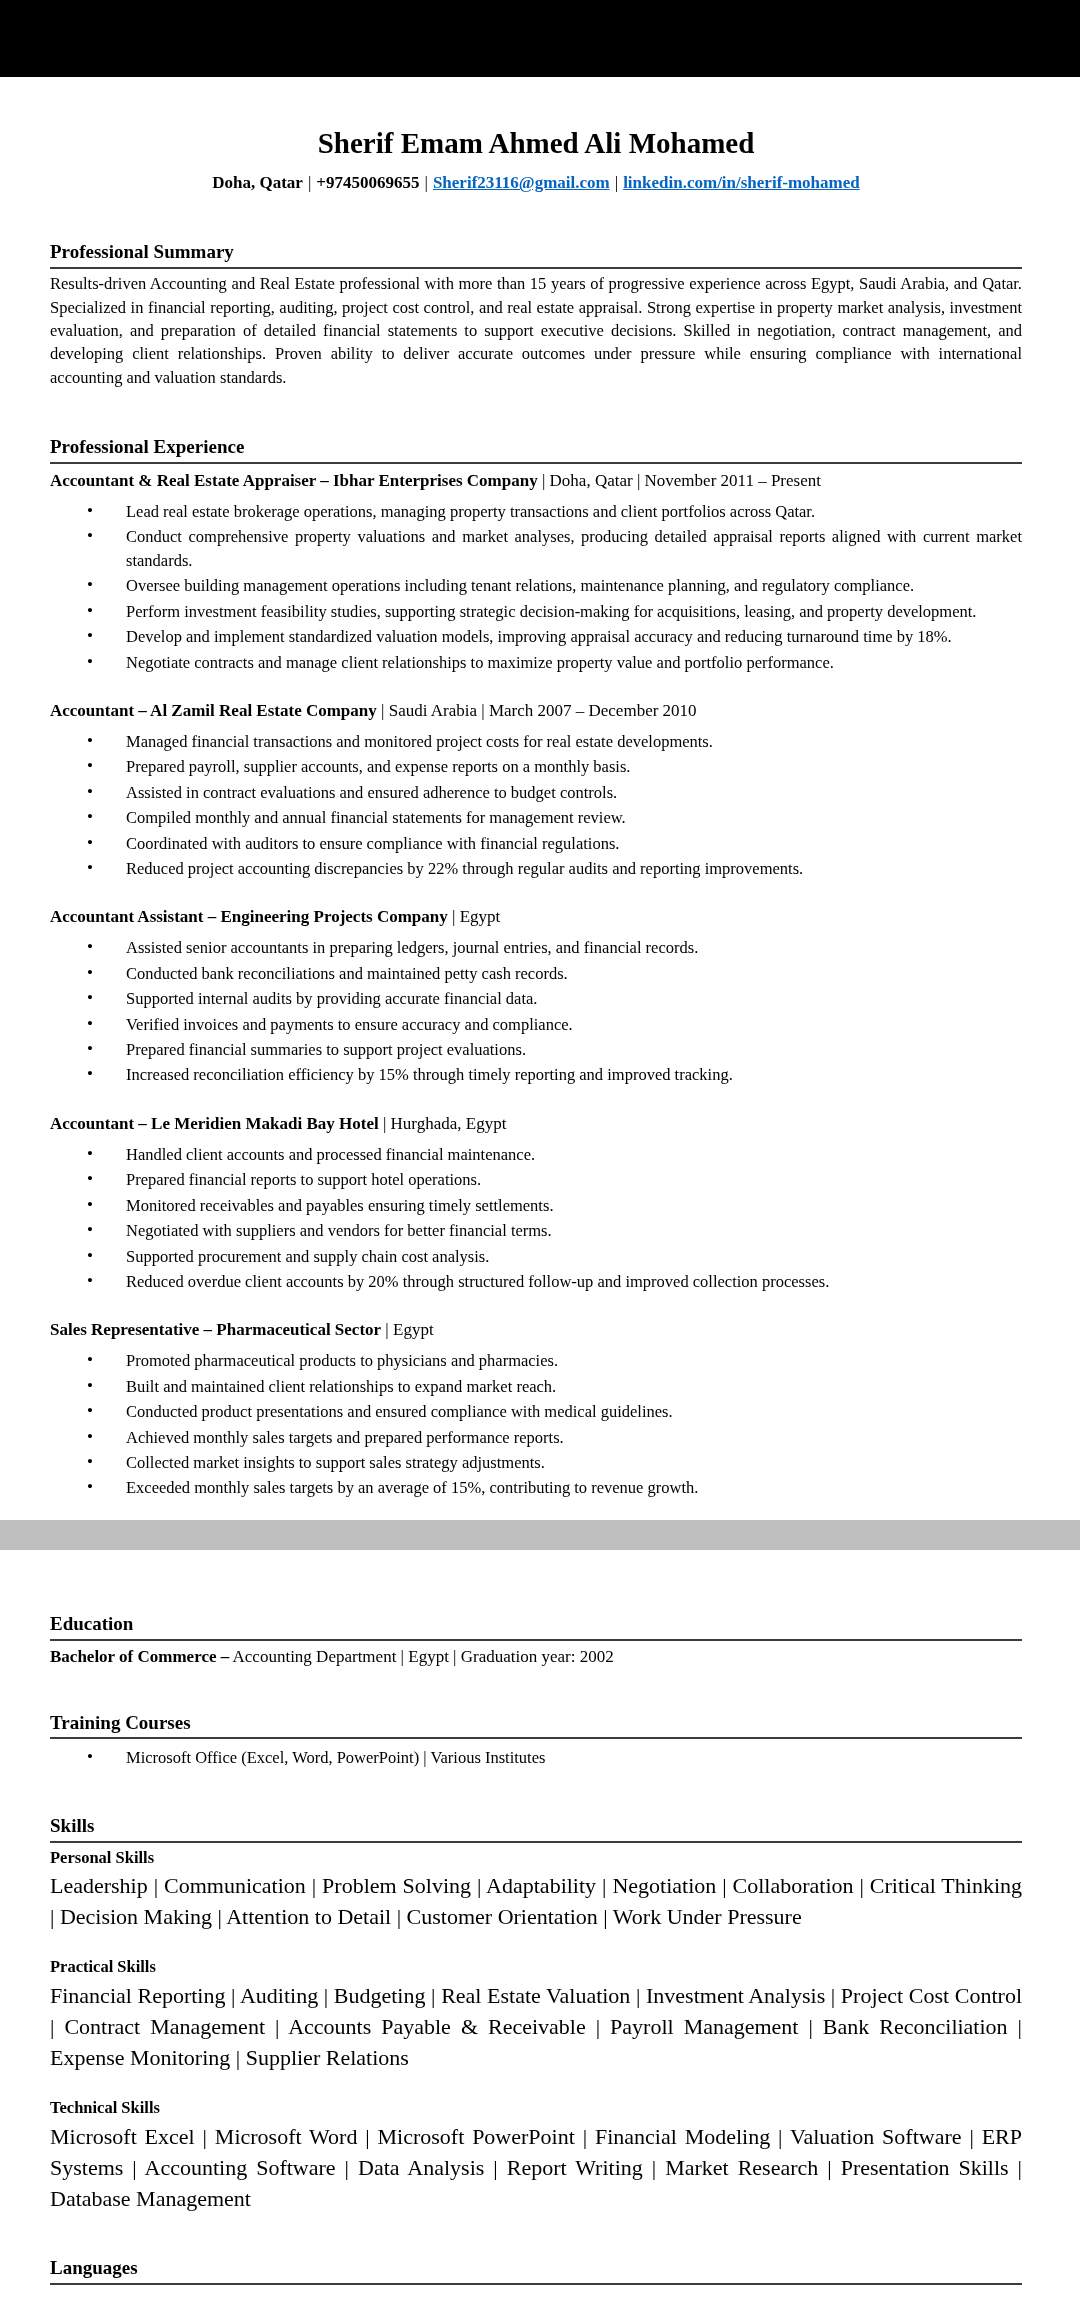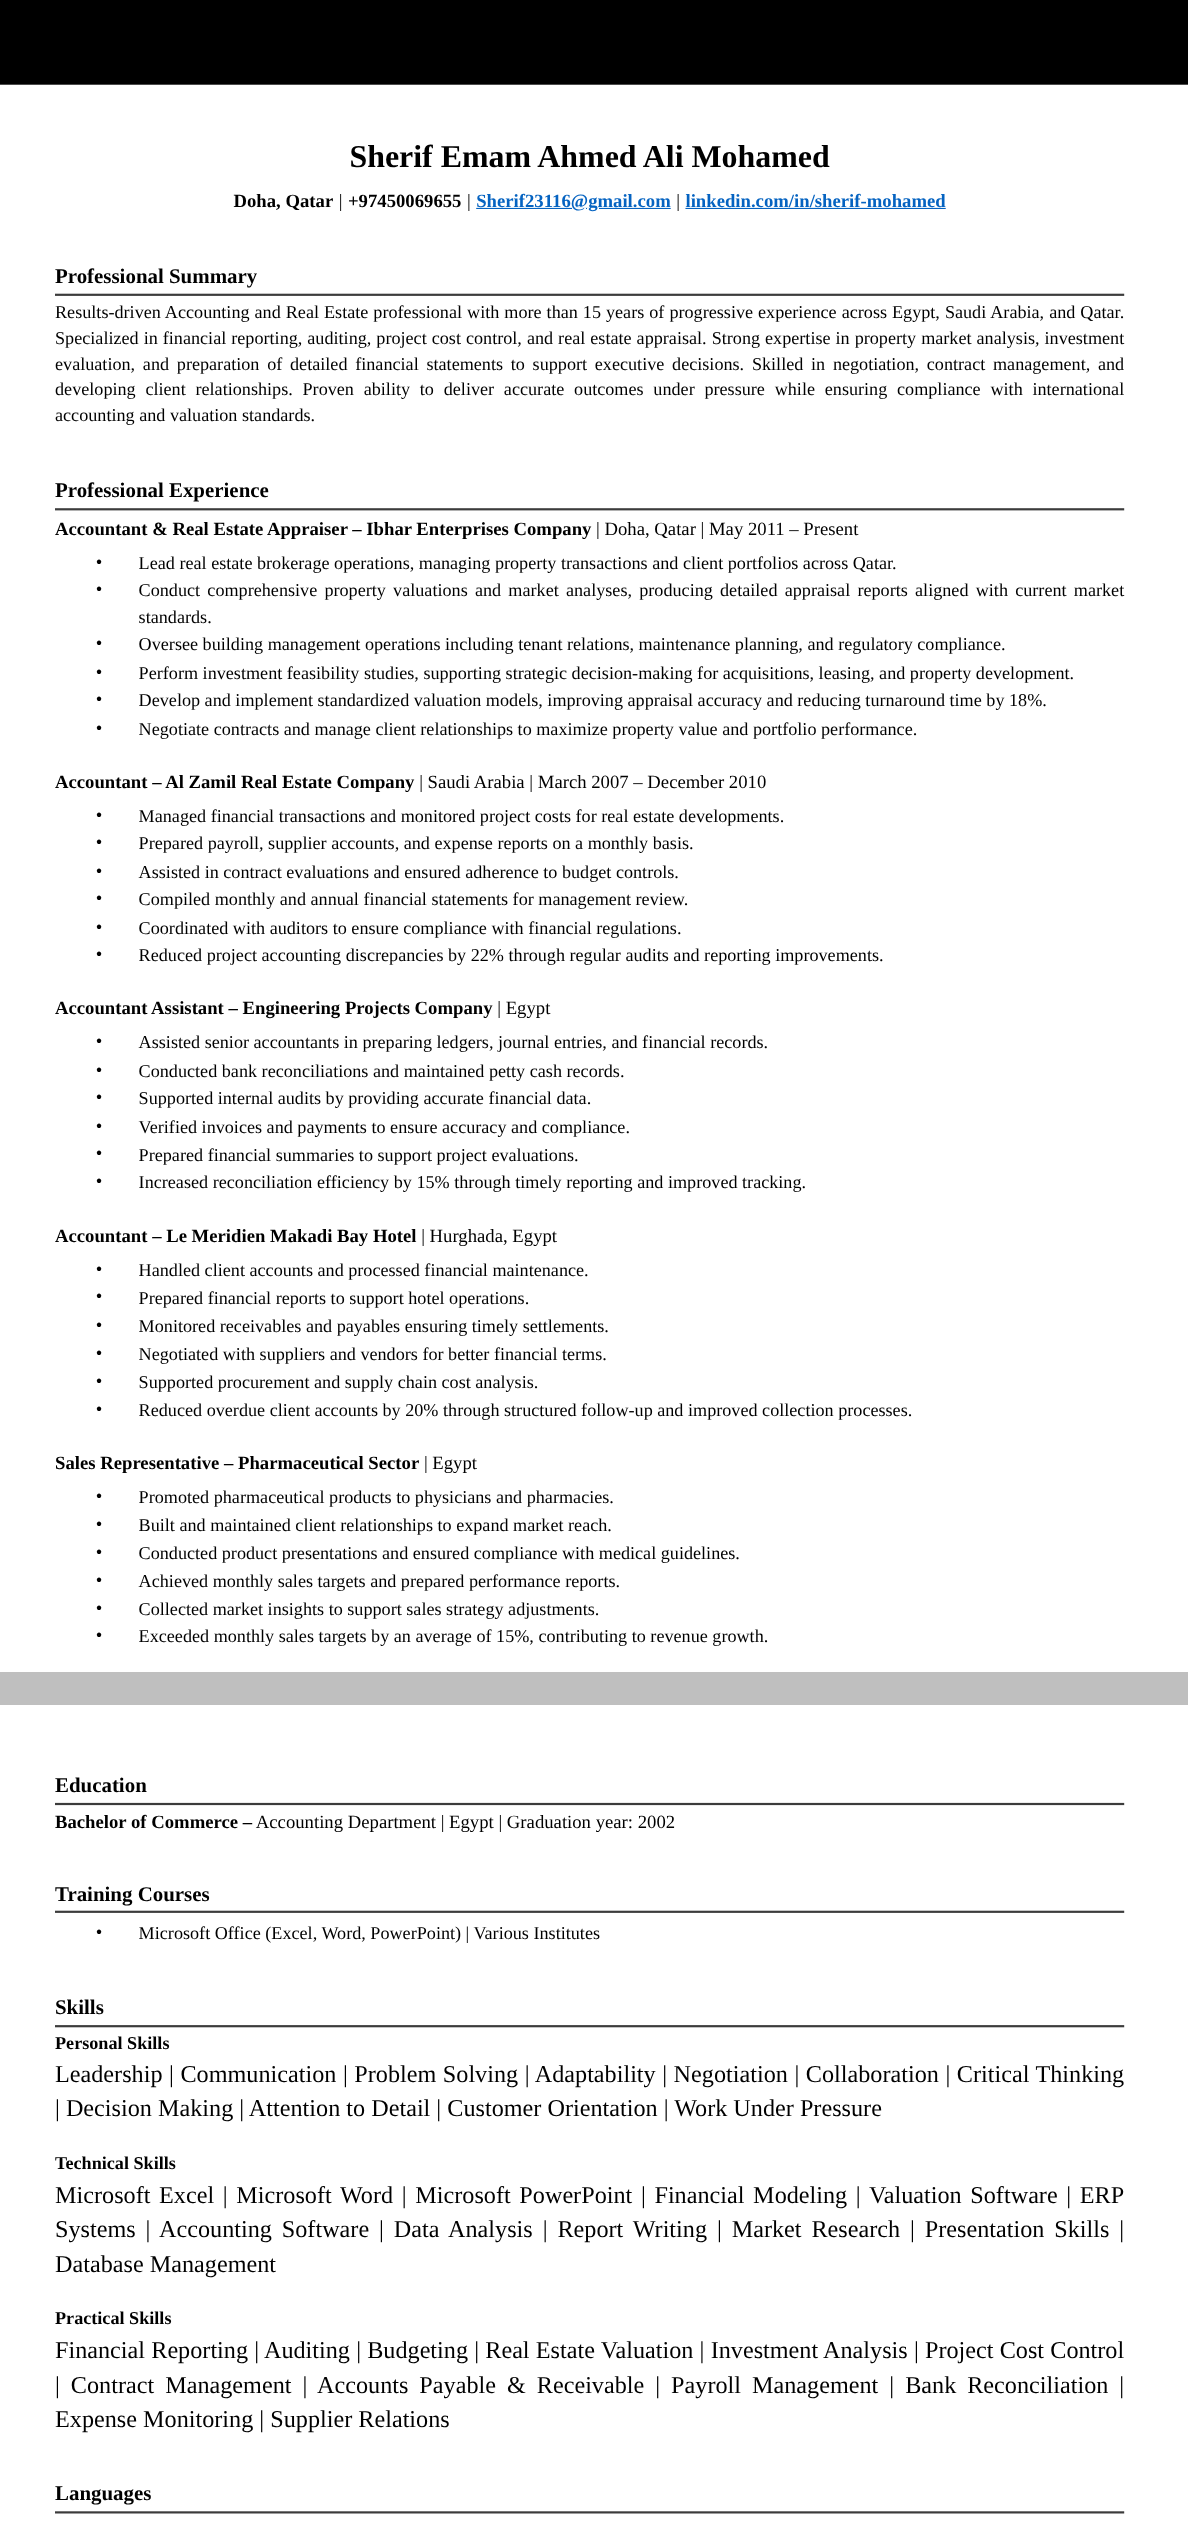--- a/index.html
+++ b/index.html
@@ -70,21 +70,21 @@
 
   <div class="sec">
     <div class="sec-h">Professional Summary</div>
     <div class="para">Results-driven Accounting and Real Estate professional with more than 15 years of progressive experience across Egypt, Saudi Arabia, and Qatar. Specialized in financial reporting, auditing, project cost control, and real estate appraisal. Strong expertise in property market analysis, investment evaluation, and preparation of detailed financial statements to support executive decisions. Skilled in negotiation, contract management, and developing client relationships. Proven ability to deliver accurate outcomes under pressure while ensuring compliance with international accounting and valuation standards.</div>
   </div>
 
   <div class="sec">
     <div class="sec-h">Professional Experience</div>
 
     <div class="job first">
-      <div class="job-title"><span class="bold">Accountant &amp; Real Estate Appraiser – Ibhar Enterprises Company</span><span> | Doha, Qatar | May 2011 – Present</span></div>
+      <div class="job-title"><span class="bold">Accountant &amp; Real Estate Appraiser – Ibhar Enterprises Company</span><span> | Doha, Qatar | November 2011 – Present</span></div>
       <ul class="bullets">
         <li>Lead real estate brokerage operations, managing property transactions and client portfolios across Qatar.</li>
         <li>Conduct comprehensive property valuations and market analyses, producing detailed appraisal reports aligned with current market standards.</li>
         <li>Oversee building management operations including tenant relations, maintenance planning, and regulatory compliance.</li>
         <li>Perform investment feasibility studies, supporting strategic decision-making for acquisitions, leasing, and property development.</li>
         <li>Develop and implement standardized valuation models, improving appraisal accuracy and reducing turnaround time by 18%.</li>
         <li>Negotiate contracts and manage client relationships to maximize property value and portfolio performance.</li>
       </ul>
     </div>
 
@@ -157,27 +157,27 @@
 
   <div class="sec" style="margin-top:44px;">
     <div class="sec-h">Skills</div>
 
     <div class="skill-group first">
       <div class="skill-label">Personal Skills</div>
       <div class="skill-text">Leadership | Communication | Problem Solving | Adaptability | Negotiation | Collaboration | Critical Thinking | Decision Making | Attention to Detail | Customer Orientation | Work Under Pressure</div>
     </div>
 
     <div class="skill-group">
-      <div class="skill-label">Technical Skills</div>
-      <div class="skill-text">Microsoft Excel | Microsoft Word | Microsoft PowerPoint | Financial Modeling | Valuation Software | ERP Systems | Accounting Software | Data Analysis | Report Writing | Market Research | Presentation Skills | Database Management</div>
+      <div class="skill-label">Practical Skills</div>
+      <div class="skill-text">Financial Reporting | Auditing | Budgeting | Real Estate Valuation | Investment Analysis | Project Cost Control | Contract Management | Accounts Payable &amp; Receivable | Payroll Management | Bank Reconciliation | Expense Monitoring | Supplier Relations</div>
     </div>
 
     <div class="skill-group">
-      <div class="skill-label">Practical Skills</div>
-      <div class="skill-text">Financial Reporting | Auditing | Budgeting | Real Estate Valuation | Investment Analysis | Project Cost Control | Contract Management | Accounts Payable &amp; Receivable | Payroll Management | Bank Reconciliation | Expense Monitoring | Supplier Relations</div>
+      <div class="skill-label">Technical Skills</div>
+      <div class="skill-text">Microsoft Excel | Microsoft Word | Microsoft PowerPoint | Financial Modeling | Valuation Software | ERP Systems | Accounting Software | Data Analysis | Report Writing | Market Research | Presentation Skills | Database Management</div>
     </div>
   </div>
 
   <div class="sec" style="margin-top:42px;">
     <div class="sec-h">Languages</div>
   </div>
 
 </div>
 
 </body></html>

